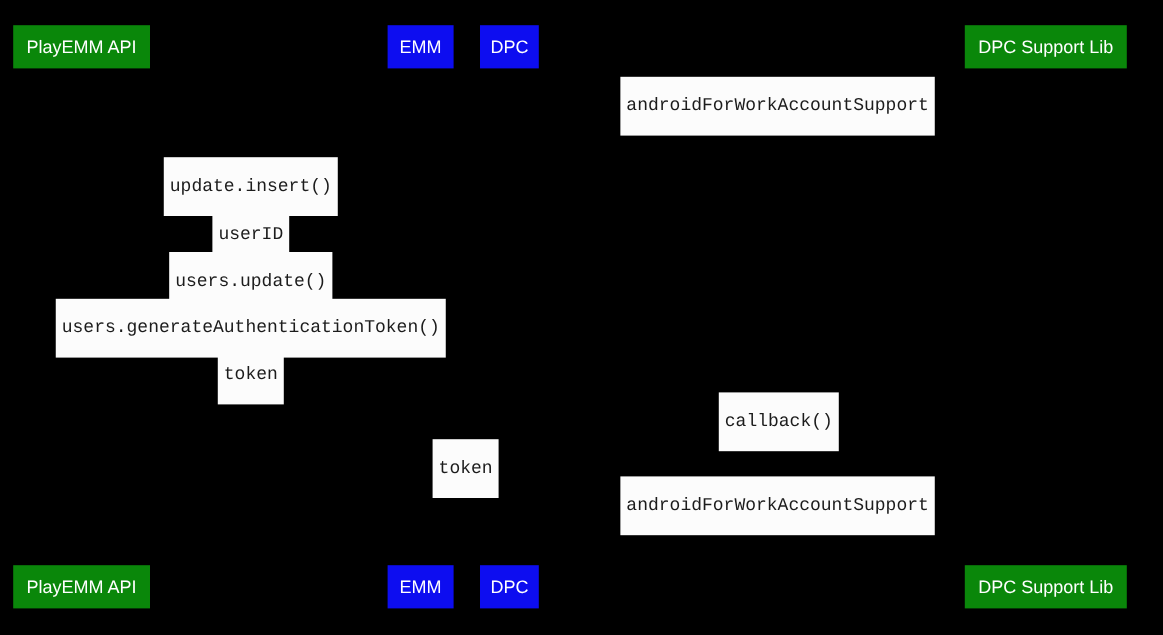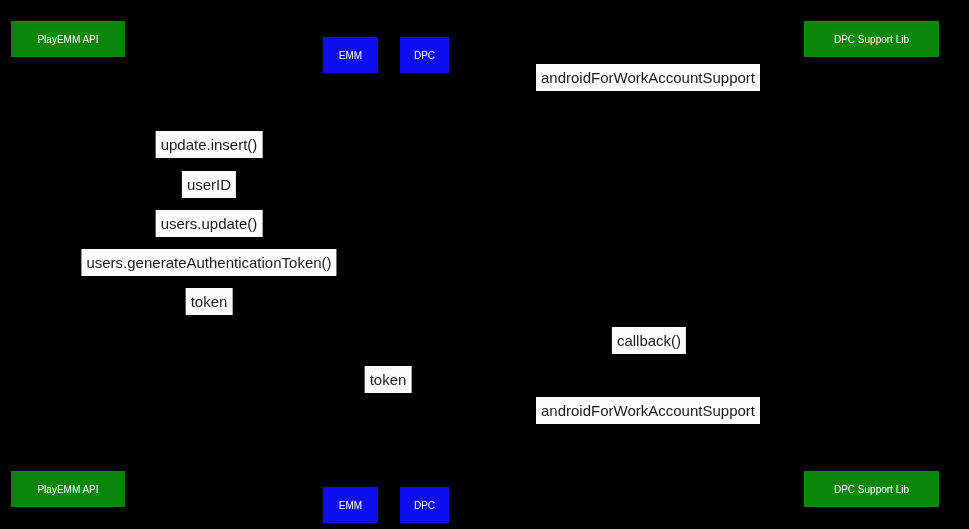--- a/index.html
+++ b/index.html
@@ -15,36 +15,37 @@
     background: var(--bg, #000);
     overflow: hidden;
   }
   .actor {
     position: absolute;
     height: 36px;
     display: flex;
     align-items: center;
     justify-content: center;
     color: var(--actor-text, #fff);
-    font-size: 10px;
+    font-size: 15px;
     white-space: nowrap;
     box-sizing: border-box;
   }
   .actor.green { background: var(--green, #0a870a); }
-  .actor.blue  { background: var(--blue, #0d0df0); margin-top: 16px; }
+  .actor.blue  { background: var(--blue, #0d0df0); }
   .msg {
     position: absolute;
     transform: translateX(-50%);
     background: var(--label-bg, #fcfcfc);
     color: var(--label-text, #1c1c1c);
     font-size: 15px;
     line-height: 19px;
-    padding: 4px 5px;
+    padding: 15px 5px;
     text-align: center;
     white-space: nowrap;
+    font-family: Liberation Mono, monospace;
   }
   .msg-line { white-space: nowrap; }
 </style>
 </head>
 <body>
 
 <div id="stage" style="--bg: #000000; --green: #0a870a; --blue: #0d0df0; --actor-text: #ffffff; --label-bg: #fcfcfc; --label-text: #1c1c1c;">
   <div id="actors-top">
       <div class="actor green" style="left: 11px; width: 114px; top: 21px;">PlayEMM API</div>
       <div class="actor blue" style="left: 323px; width: 55px; top: 21px;">EMM</div>

